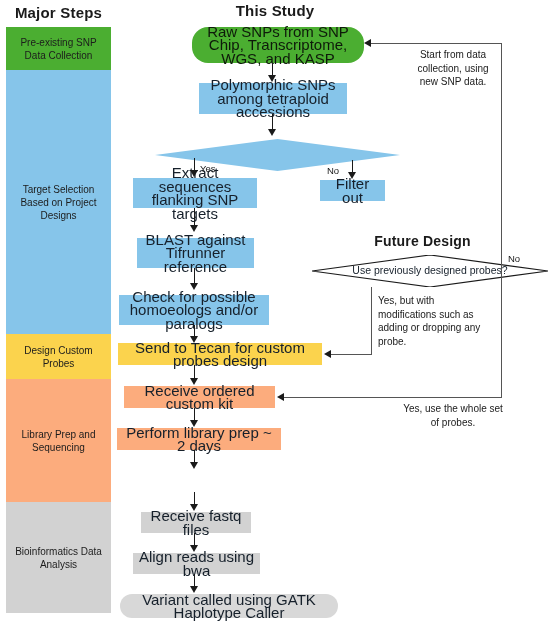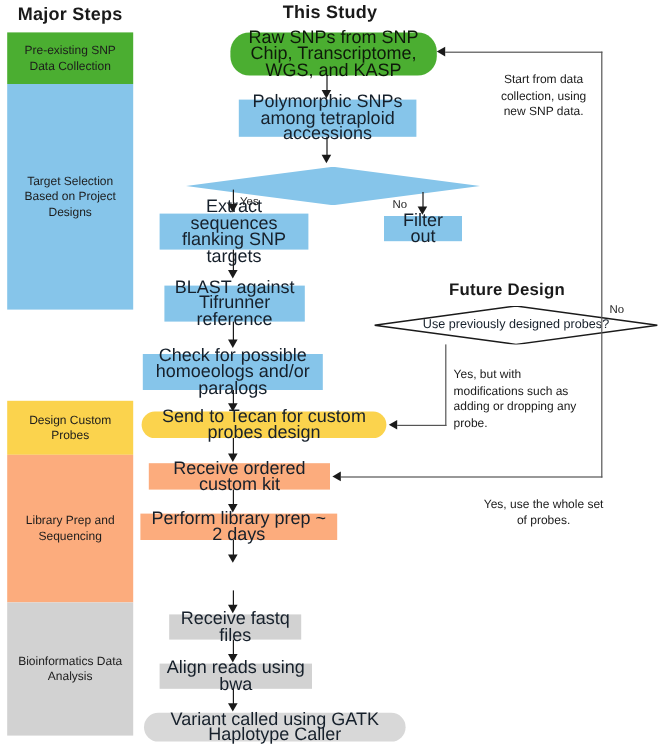--- a/index.html
+++ b/index.html
@@ -54,21 +54,21 @@
     align-items: center;
     justify-content: center;
     text-align: center;
     font-size: 15px;
     line-height: 13.5px;
     color: #16202b;
     padding: 0 5px;
   }
   .n-green  { background: #4BAE31; border-radius: 16px; color:#0e1a0a; }
   .n-blue   { background: #86C5EA; }
-  .n-yellow { background: #FBD34D; border-radius: 11px; }
+  .n-yellow { background: #FBD34D; }
   .n-orange { background: #FCAC7D; }
   .n-gray   { background: #D2D2D2; }
   .n-round-gray { background:#D8D8D8; border-radius: 13px; }
 
   
   .diamond-blue {
     position: absolute;
     background: #86C5EA;
     clip-path: polygon(50% 0%, 100% 50%, 50% 100%, 0% 50%);
   }
@@ -113,38 +113,37 @@
     position: absolute;
     font-size: 9.5px;
     color: #1a1a1a;
     white-space: nowrap;
   }
   .note {
     position: absolute;
     font-size: 10px;
     line-height: 13.5px;
     color: #1a1a1a;
-    margin-top: 12px;
   }
   .note-c { text-align: center; }
   .note-l { text-align: left; }
 </style>
 </head>
 <body>
 
 <div id="canvas">
 
   <div class="hdr" style="left:6px; top:4px; width:105px;">Major Steps</div>
   <div class="hdr" style="left:190px; top:2px; width:170px;">This Study</div>
   <div class="hdr" style="left:355px; top:233px; width:135px; font-size:14px;">Future Design</div>
 
   <div class="band band-green" style="top:27px; height:43px;">
     <span>Pre-existing SNP Data Collection</span>
   </div>
-  <div class="band band-blue" style="top:70px; height:188px;">
+  <div class="band band-blue" style="top:70px; height:264px;">
     <span>Target Selection Based on Project Designs</span>
   </div>
   <div class="band band-yellow" style="top:334px; height:45px;">
     <span>Design Custom Probes</span>
   </div>
   <div class="band band-orange" style="top:379px; height:123px;">
     <span>Library Prep and Sequencing</span>
   </div>
   <div class="band band-gray" style="top:502px; height:111px;">
     <span>Bioinformatics Data Analysis</span>

